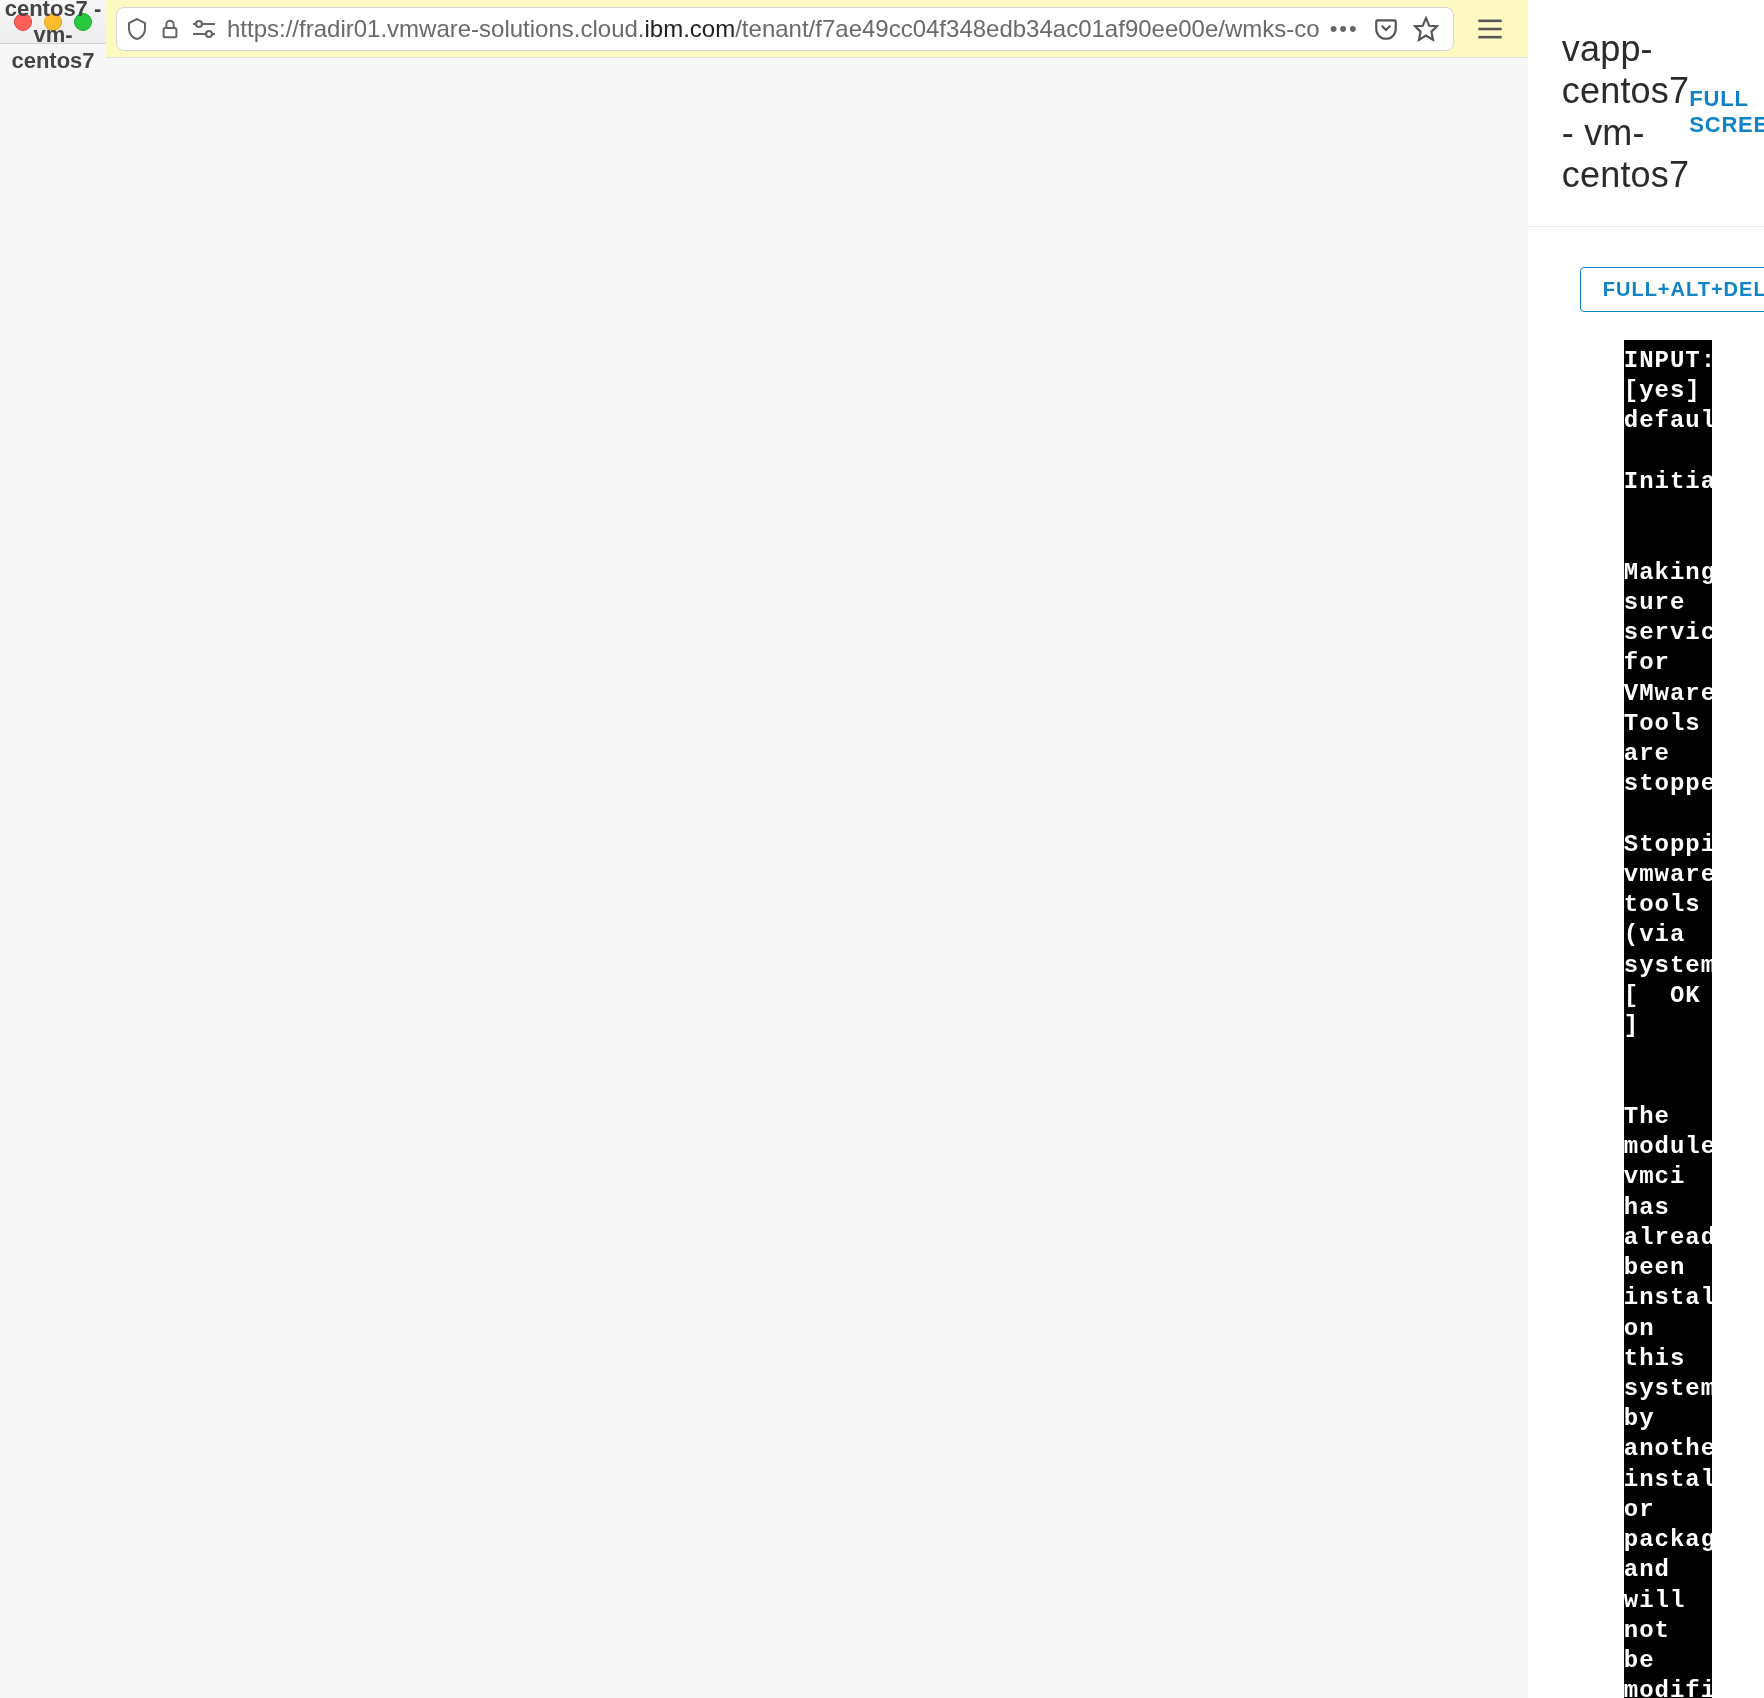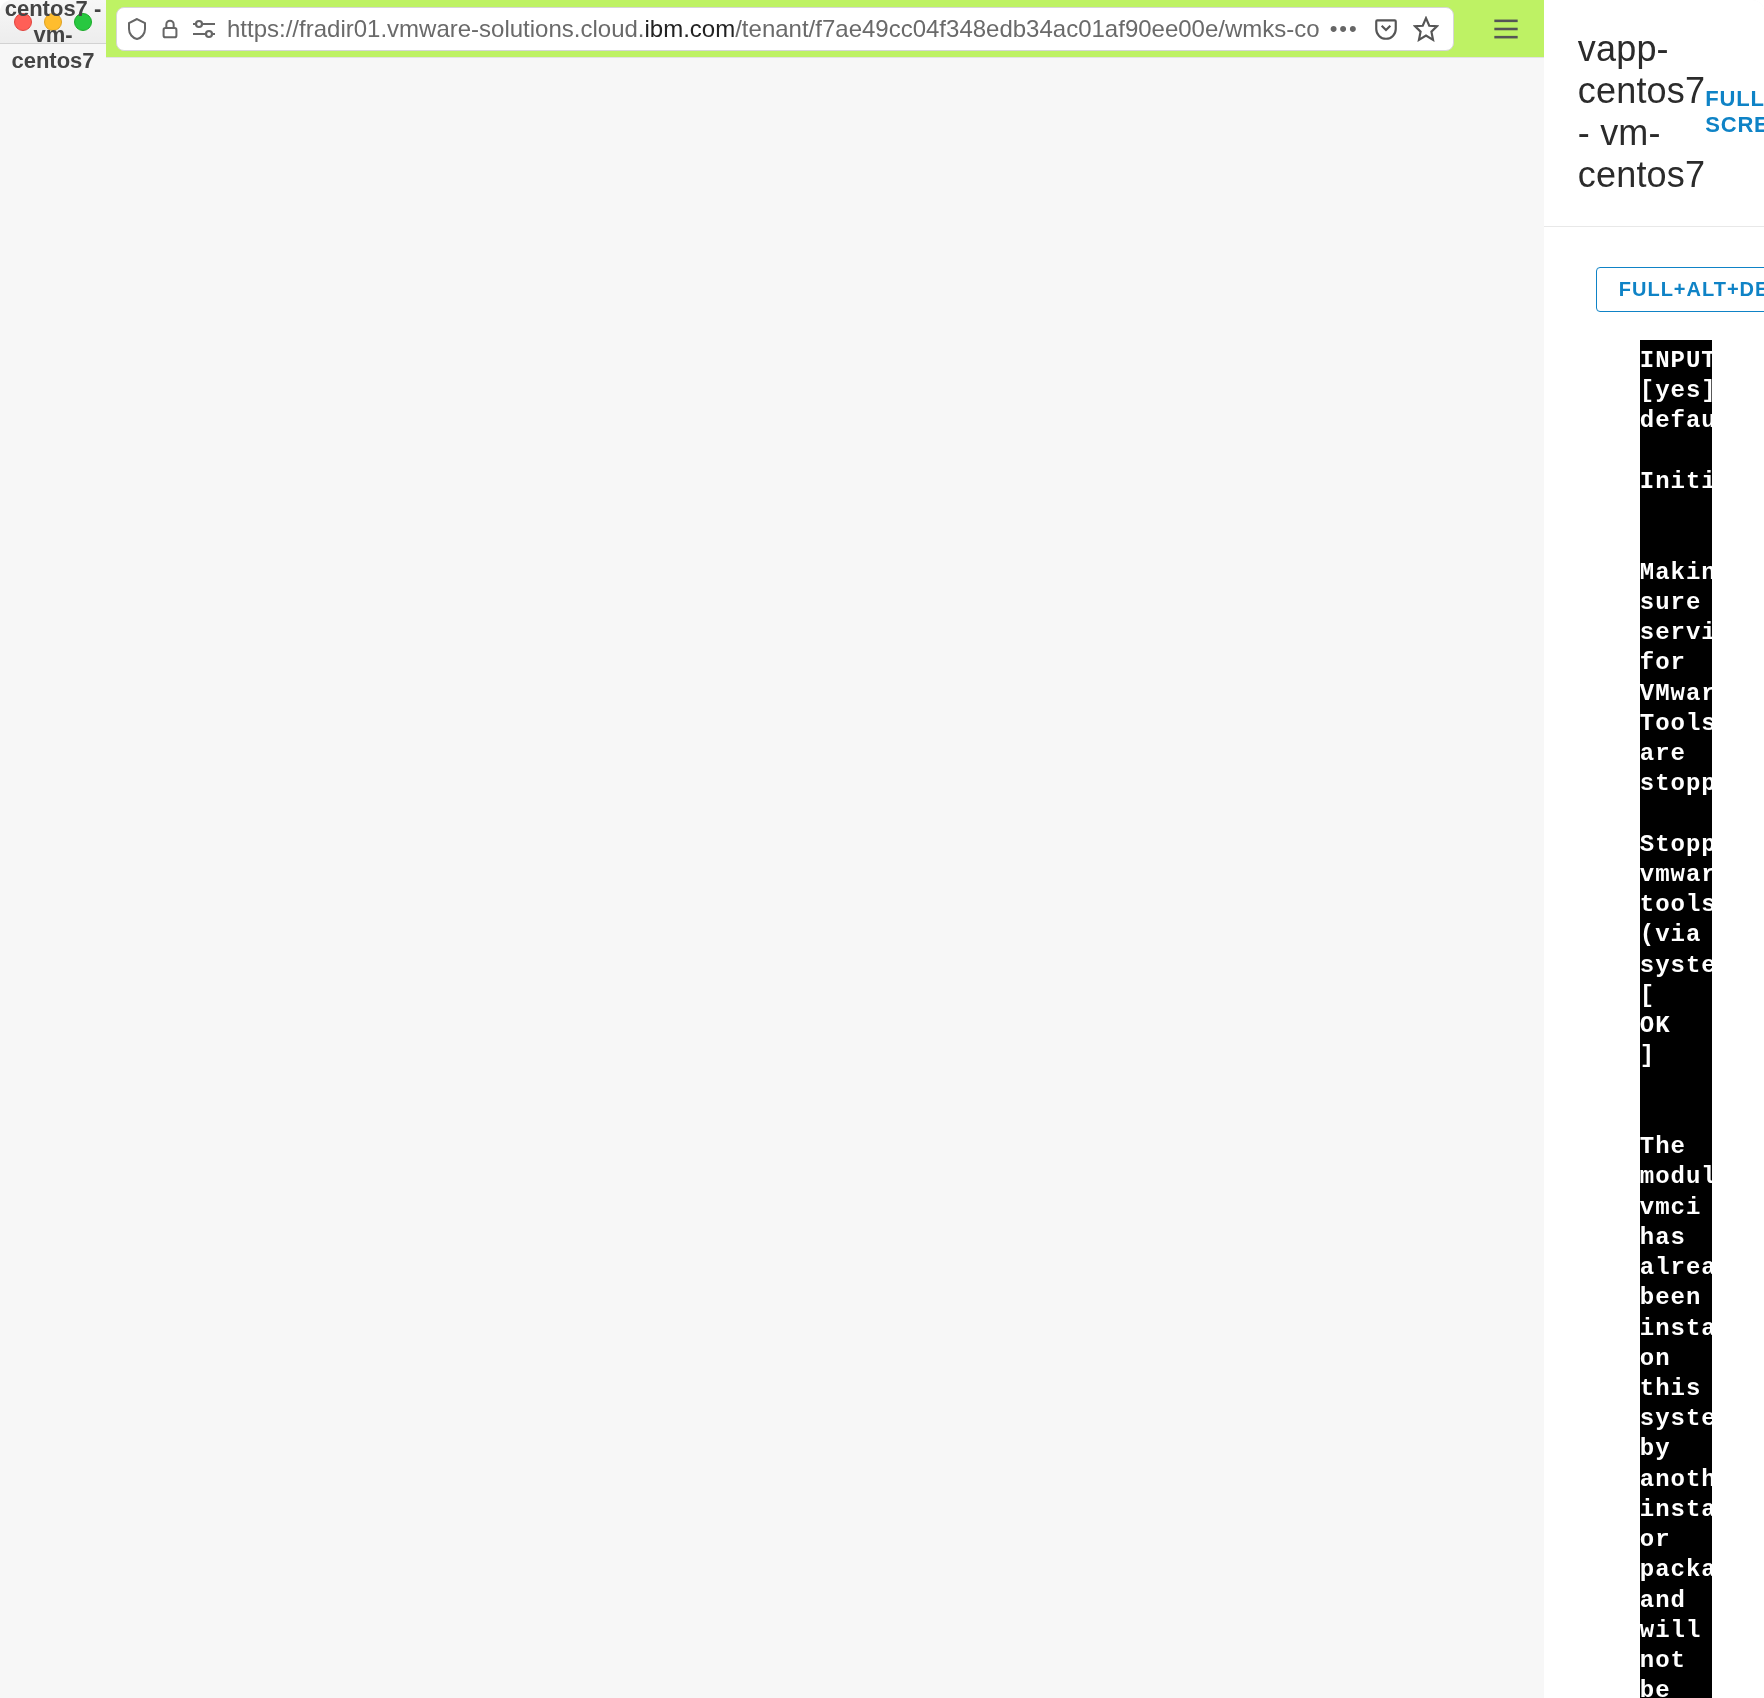--- a/index.html
+++ b/index.html
@@ -40,26 +40,26 @@
       position: absolute;
       left: 0; right: 0;
       text-align: center;
       font-size: 22px;
       font-weight: 600;
       color: #444;
       pointer-events: none;
     }
     .urlbar-row {
       height: 58px;
-      background: #bef264;
+      background: #fef9c3;
       display: flex;
       align-items: center;
       padding: 0 10px;
       border-bottom: 1px solid #e2e2e2;
-      gap: 24px;
+      gap: 8px;
     }
     .url-container {
       flex: 1;
       height: 44px;
       border: 1px solid #d6d6d6;
       border-radius: 8px;
       display: flex;
       align-items: center;
       padding: 0 8px;
       gap: 10px;

